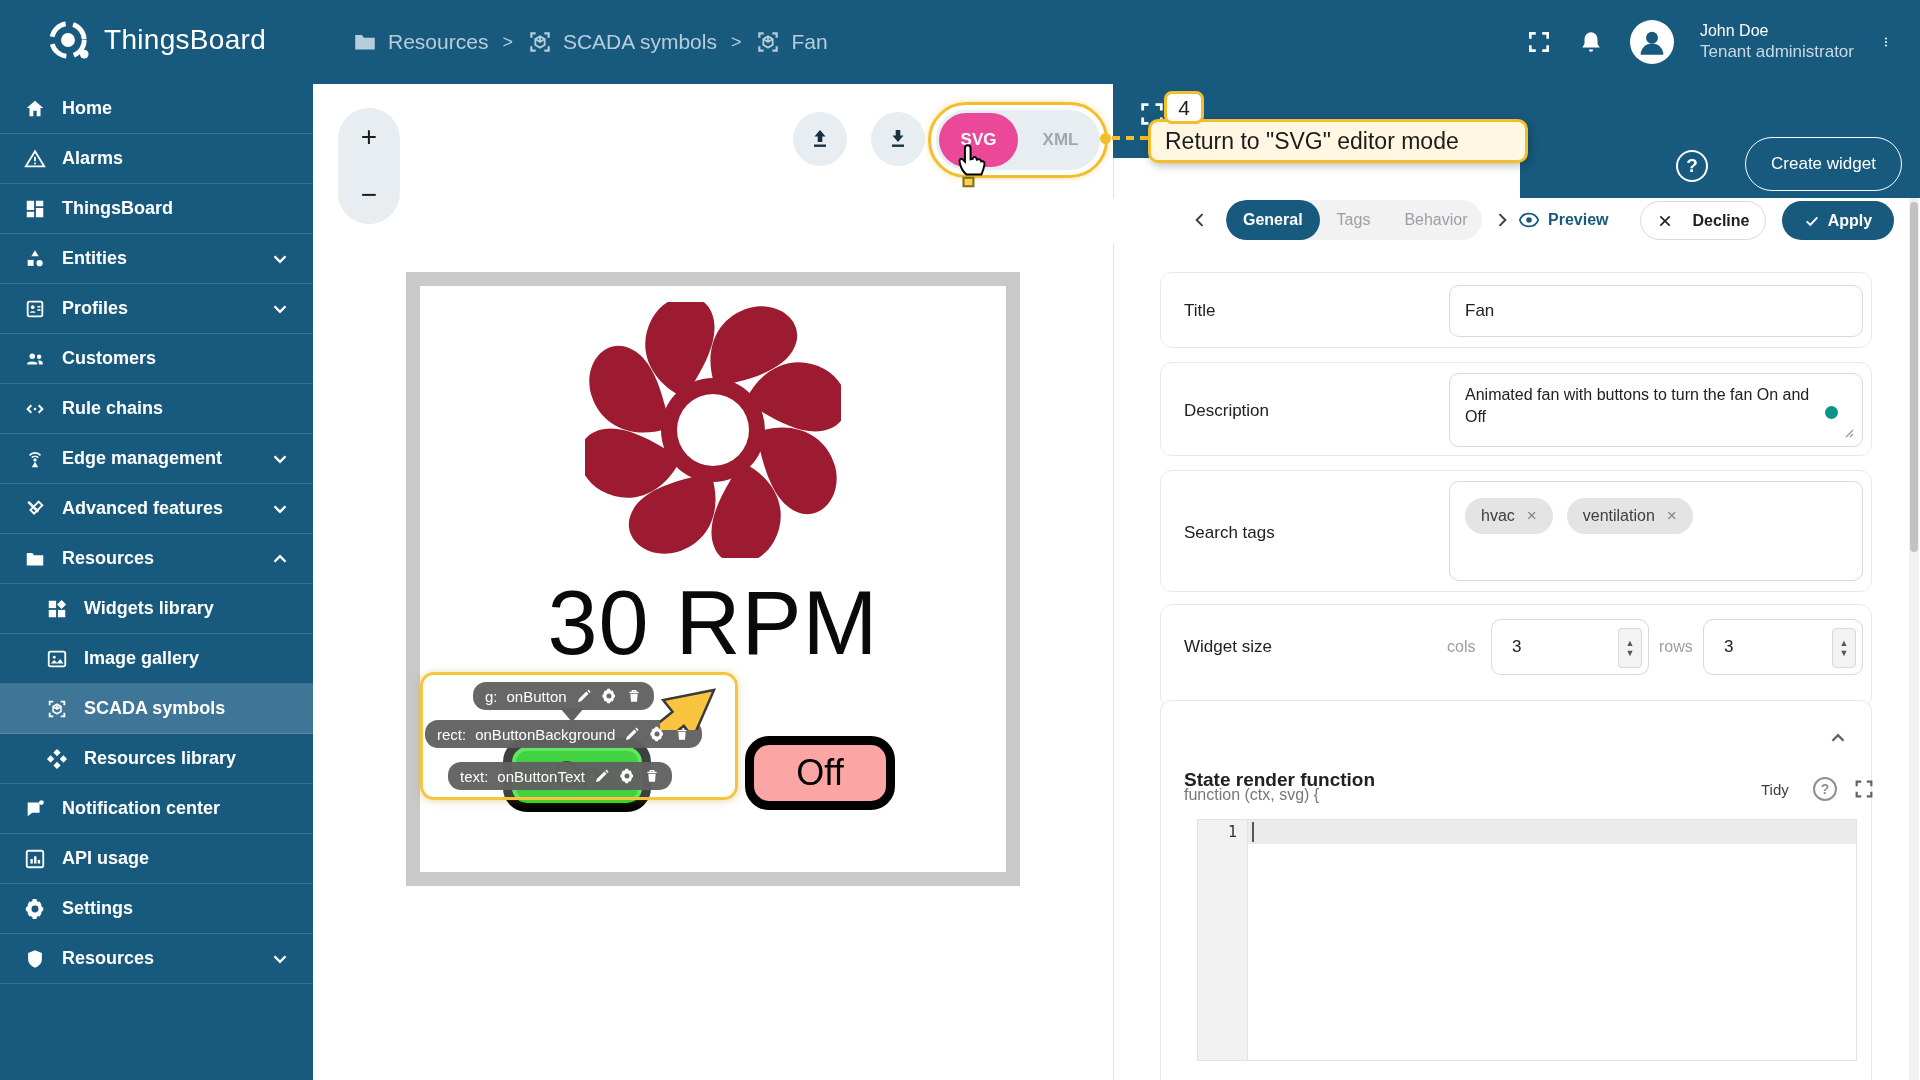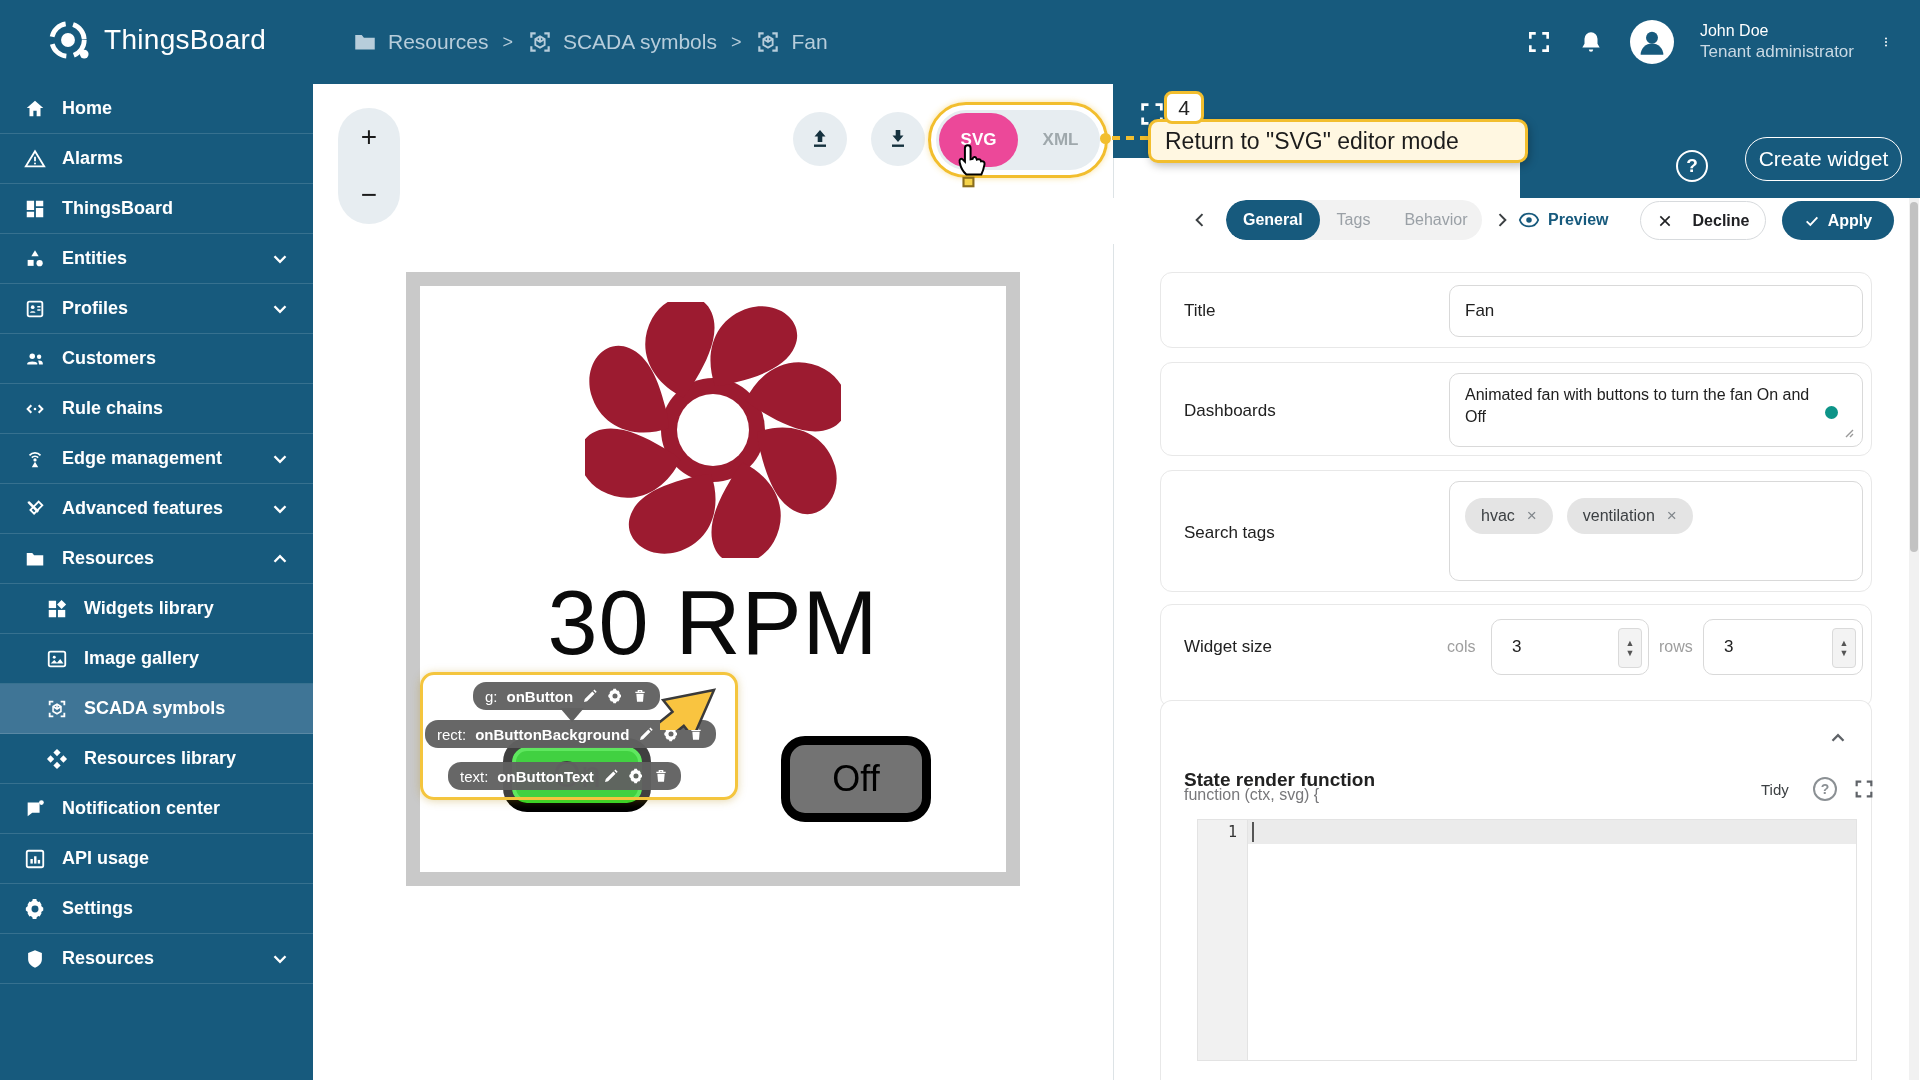--- a/index.html
+++ b/index.html
@@ -44,40 +44,40 @@
   .mode-toggle { position:absolute; left:936px; top:110px; width:164px; height:60px; background:#E7EDF1; border-radius:30px; display:flex; align-items:center; z-index:6; }
   .mode-opt { flex:1; height:100%; display:flex; align-items:center; justify-content:center; font-size:17px; font-weight:700; color:#9FA8AC; cursor:pointer; }
   .mode-opt.sel { background:#ec4899; color:#fff; border-radius:28px; height:54px; margin:3px; }
   .conn-dot { position:absolute; left:1100px; top:133px; width:11px; height:11px; border-radius:50%; background:#F2BE2E; z-index:40; }
   .conn-dash { position:absolute; left:1112px; top:136px; width:36px; height:0; border-top:4px dashed #F2BE2E; z-index:40; }
 
   .svg-frame { position:absolute; left:406px; top:272px; width:614px; height:614px; border:14px solid #C9C9C9; background:#fff; }
   .rpm-text { position:absolute; left:406px; top:572px; width:614px; text-align:center; font-size:90px; color:#0a0a0a; z-index:2; letter-spacing:1px;}
   .scada-btn { position:absolute; border:9px solid #000; border-radius:24px; display:flex; align-items:center; justify-content:center; font-size:36px; color:#000; z-index:2; }
   .btn-on  { left:503px; top:738px; width:148px; height:74px; background:#02C202; box-shadow:inset 0 0 0 4px #2ADF2A; }
-  .btn-off { left:781px; top:736px; width:150px; height:86px; background:#737373; }
+  .btn-off { left:745px; top:736px; width:150px; height:74px; background:#fca5a5; }
 
   .sel-box { position:absolute; left:420px; top:672px; width:318px; height:128px; border:3px solid #F4C53E; border-radius:14px; background:rgba(255,255,255,.25); box-shadow:0 1px 8px rgba(180,140,20,.35); z-index:3; }
   .tag-chip { position:absolute; height:28px; background:rgba(97,97,97,.96); border-radius:13px; color:#fff; display:flex; align-items:center; gap:9px; padding:0 12px; font-size:15px; z-index:4; }
   .tag-chip .t-type { font-weight:400; }
-  .tag-chip .t-name { font-weight:700; }
+  .tag-chip .t-name { font-weight:400; }
   .tag-chip .icon { width:16px; height:16px; color:#fff; cursor:pointer; }
   .chip-notch { position:absolute; left:560px; top:708px; width:0; height:0; border-left:12px solid transparent; border-right:12px solid transparent; border-top:14px solid #616161; z-index:3; }
 
   
   .callout { position:absolute; left:1148px; top:119px; width:380px; height:44px; background:#FFF7E1; border:3px solid #F2BE2E; border-radius:10px; display:flex; align-items:center; padding-left:14px; font-size:23px; color:#1c1c1c; z-index:45; box-shadow:2px 3px 8px rgba(0,0,0,.25); }
   .step-badge { position:absolute; left:1164px; top:91px; width:40px; height:33px; background:#fff; border:3px solid #F2BE2E; border-radius:8px; display:flex; align-items:center; justify-content:center; font-size:21px; color:#222; z-index:46; }
   .panel-expand-icon { position:absolute; left:1138px; top:100px; width:28px; height:28px; color:#fff; z-index:21; }
 
   
   .rpanel { position:absolute; left:1113px; top:84px; width:807px; height:996px; background:#fff; border-left:1px solid #DDE3E6; }
   .rpanel-blue-a { position:absolute; left:1113px; top:84px; width:807px; height:74px; background:#175A7D; z-index:18; }
   .rpanel-blue-b { position:absolute; left:1520px; top:84px; width:400px; height:114px; background:#175A7D; z-index:18; }
   .help-circle { position:absolute; left:1676px; top:150px; width:32px; height:32px; border-radius:50%; border:2.5px solid #fff; color:#fff; display:flex; align-items:center; justify-content:center; font-size:19px; font-weight:700; z-index:19; cursor:pointer; }
-  .create-widget { position:absolute; left:1745px; top:137px; width:157px; height:44px; border:1.5px solid #fff; border-radius:27px; color:#fff; font-size:21px; display:flex; align-items:center; justify-content:center; z-index:19; cursor:pointer; background:transparent; }
+  .create-widget { position:absolute; left:1745px; top:137px; width:157px; height:54px; border:1.5px solid #fff; border-radius:27px; color:#fff; font-size:17px; display:flex; align-items:center; justify-content:center; z-index:19; cursor:pointer; background:transparent; }
 
   .tabs-row { position:absolute; left:1113px; top:198px; width:807px; height:46px; background:#fff; }
   .tab-chevron { position:absolute; width:20px; height:20px; color:#3C4043; top:210px; cursor:pointer; z-index:2;}
   .tab-group { position:absolute; left:1226px; top:200px; width:256px; height:40px; background:#F2F2F2; border-radius:20px; overflow:hidden; display:flex; align-items:center; }
   .tab { font-size:16px; color:#9AA0A6; padding:0 17px; height:40px; display:flex; align-items:center; cursor:pointer; white-space:nowrap; }
   .tab.sel { background:#175A7D; color:#fff; border-radius:20px; font-weight:700; }
   .preview-link { position:absolute; left:1518px; top:200px; height:40px; display:flex; align-items:center; gap:8px; color:#175A7D; font-size:16px; font-weight:700; cursor:pointer; }
   .preview-link .icon { width:22px; height:22px; }
   .btn-decline { position:absolute; left:1640px; top:201px; width:126px; height:39px; border:1px solid #D7DADD; border-radius:20px; background:#fff; display:flex; align-items:center; justify-content:center; gap:20px; font-size:16px; font-weight:700; color:#202124; cursor:pointer; }
   .btn-apply { position:absolute; left:1782px; top:201px; width:112px; height:39px; border:none; border-radius:20px; background:#175A7D; display:flex; align-items:center; justify-content:center; gap:8px; font-size:16px; font-weight:700; color:#fff; cursor:pointer; }
@@ -582,21 +582,21 @@
       </span>
     <span>Apply</span>
   </button>
 
   <div class="card" style="top:272px; height:76px;">
     <span class="card-label" style="top:28px;">Title</span>
     <input class="fld-input" style="top: 12px; height: 52px;" value="Fan">
   </div>
 
   <div class="card" style="top:362px; height:94px;">
-    <span class="card-label" style="top:38px;">Dashboards</span>
+    <span class="card-label" style="top:38px;">Description</span>
     <div class="fld-input" style="top:10px; height:74px; padding-top:10px; padding-right:40px; font-size:16px; line-height:22px;">Animated fan with buttons to turn the fan On and Off</div>
   </div>
   <div class="teal-dot"></div>
   <svg class="resize-handle" viewBox="0 0 12 12">
       <path d="M11 4 L4 11 M11 8 L8 11" stroke="#999" stroke-width="1.4" fill="none"></path>
     </svg>
 
   <div class="card" style="top:470px; height:122px;">
     <span class="card-label" style="top:52px;">Search tags</span>
     <div class="fld-input" style="top:10px; height:100px; display:flex; align-items:flex-start; gap:14px; padding-top:16px;">

